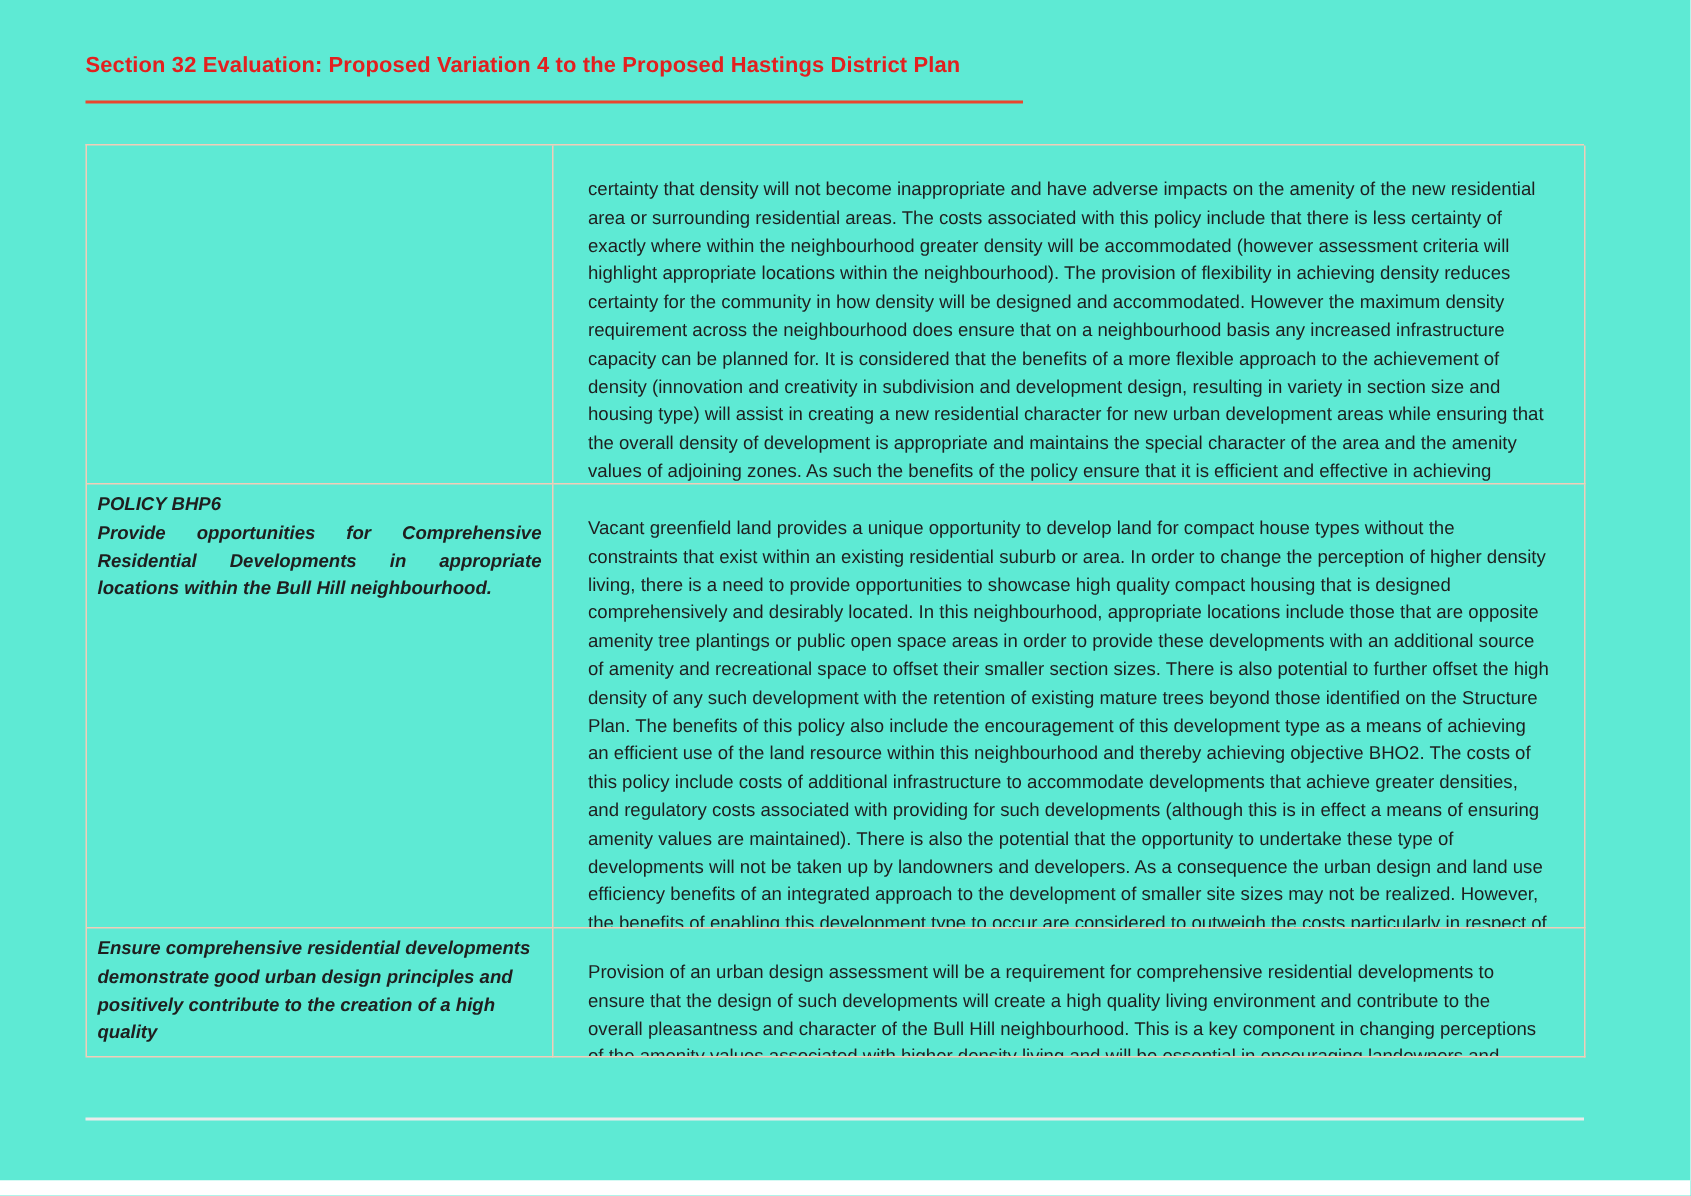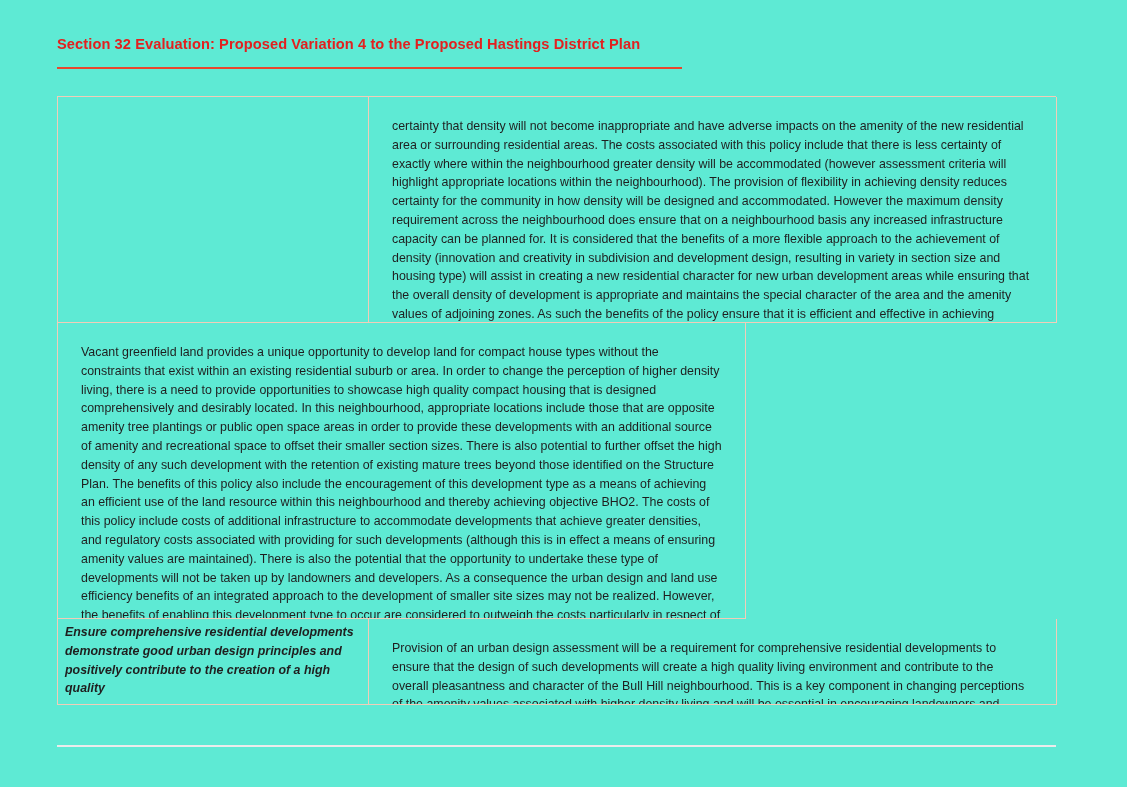--- a/index.html
+++ b/index.html
@@ -96,20 +96,24 @@
   <div class="doc-table">
 
     <div class="t-row row-1">
       <div class="t-cell left"></div>
       <div class="t-cell right">
         <p class="eval-text">certainty that density will not become inappropriate and have adverse impacts on the amenity of the new residential area or surrounding residential areas.  The costs associated with this policy include that there is less certainty of exactly where within the neighbourhood greater density will be accommodated (however assessment criteria will highlight appropriate locations within the neighbourhood).  The provision of flexibility in achieving density reduces certainty for the community in how density will be designed and accommodated.  However the maximum density requirement across the neighbourhood does ensure that on a neighbourhood basis any increased infrastructure capacity can be planned for.  It is considered that the benefits of a more flexible approach to the achievement of density (innovation and creativity in subdivision and development design, resulting in variety in section size and housing type) will assist in creating a new residential character for new urban development areas while ensuring that the overall density of development is appropriate and maintains the special character of the area and the amenity values of adjoining zones.  As such the benefits of the policy ensure that it is efficient and effective in achieving objective BHO2.  Ensuring that the regulatory framework allows for and encourages this type of development provides for</p>
       </div>
     </div>
 
     <div class="t-row row-2">
+      <div class="t-cell left">
+        <p class="policy-title">POLICY BHP6</p>
+        <p class="policy-body">Provide opportunities for Comprehensive Residential Developments in appropriate locations within the Bull Hill neighbourhood.</p>
+      </div>
       <div class="t-cell right">
         <p class="eval-text">Vacant greenfield land provides a unique opportunity to develop land for compact house types without the constraints that exist within an existing residential suburb or area.  In order to change the perception of higher density living, there is a need to provide opportunities to showcase high quality compact housing that is designed comprehensively and desirably located.  In this neighbourhood, appropriate locations include those that are opposite amenity tree plantings or public open space areas in order to provide these developments with an additional source of amenity and recreational space to offset their smaller section sizes.  There is also potential to further offset the high density of any such development with the retention of existing mature trees beyond those identified on the Structure Plan. The benefits of this policy also include the encouragement of this development type as a means of achieving an efficient use of the land resource within this neighbourhood and thereby achieving objective BHO2.  The costs of this policy include costs of additional infrastructure to accommodate developments that achieve greater densities, and regulatory costs associated with providing for such developments (although this is in effect a means of ensuring amenity values are maintained).  There is also the potential that the opportunity to undertake these type of developments will not be taken up by landowners and developers.  As a consequence the urban design and land use efficiency benefits of an integrated approach to the development of smaller site sizes may not be realized.  However, the benefits of enabling this development type to occur are considered to outweigh the costs particularly in respect of achieving land use efficiency.</p>
       </div>
     </div>
 
     <div class="t-row row-3">
       <div class="t-cell left">
         <p class="policy-body">Ensure comprehensive residential developments demonstrate good urban design principles and positively contribute to the creation of a high quality</p>
       </div>
       <div class="t-cell right">

